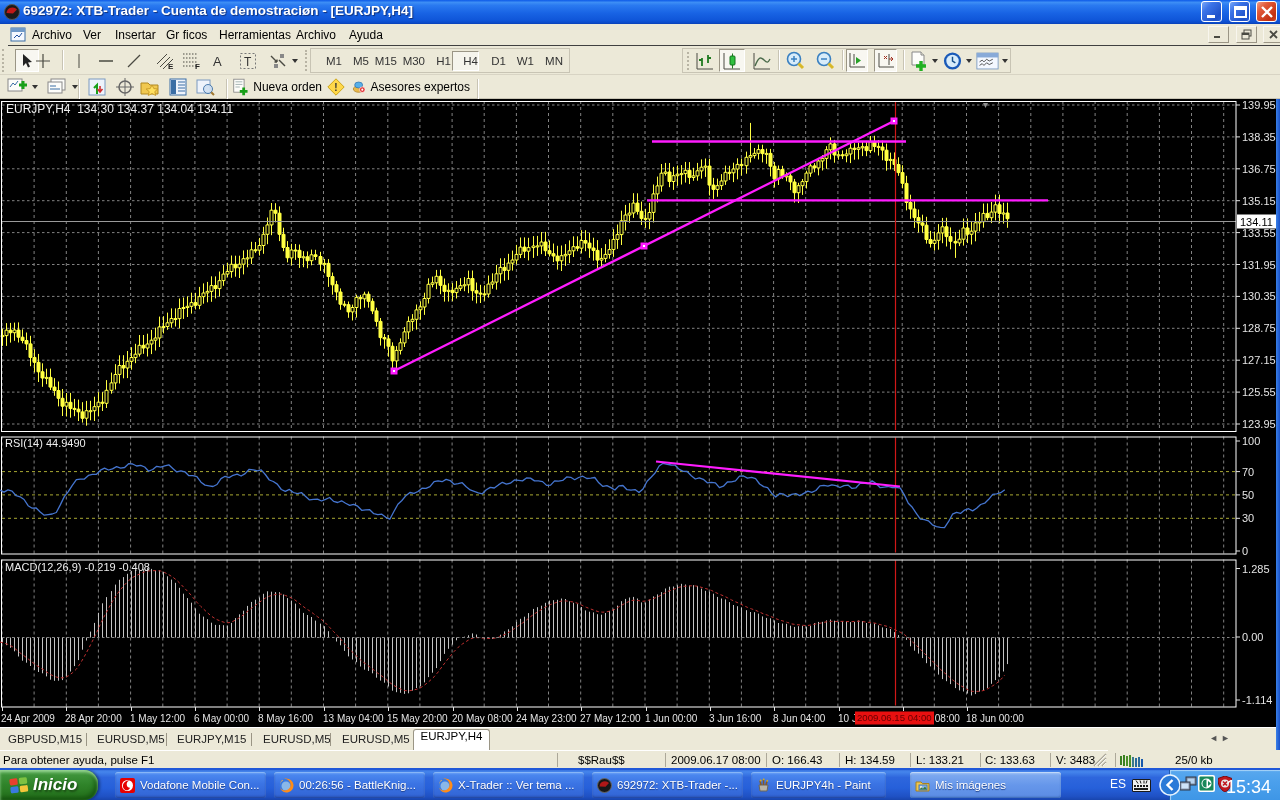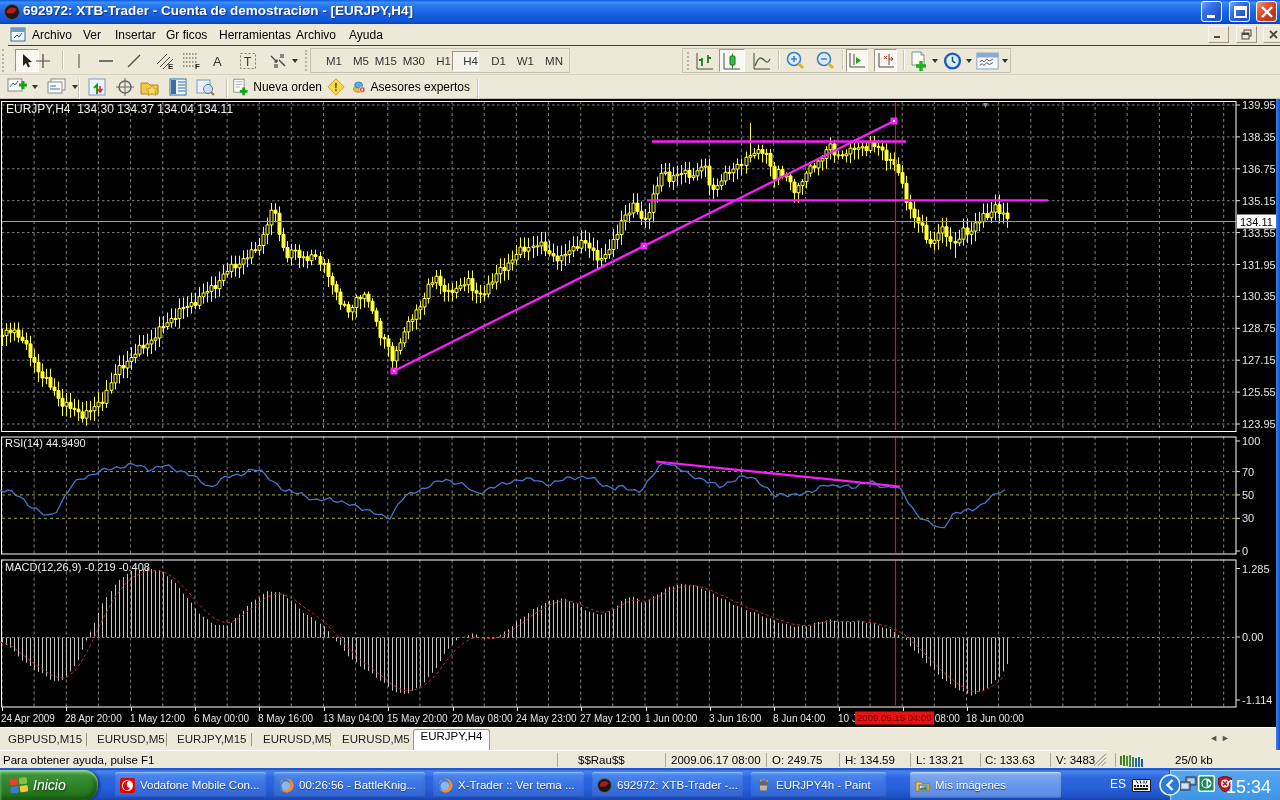--- a/index.html
+++ b/index.html
@@ -45,21 +45,21 @@
 .st{position:absolute;top:3px;font-size:11.5px;color:#000;white-space:nowrap}
 .stsep{position:absolute;top:2px;height:14px;border-left:1px solid #aca899}
 .blueline{position:absolute;left:0;top:768px;width:1280px;height:2px;background:#2058d8}
 
 .taskbar{position:absolute;left:0;top:770px;width:1280px;height:30px;
  background:linear-gradient(180deg,#3873e0 0%,#4585ec 6%,#2e66dd 25%,#2660da 60%,#1f51c4 88%,#1845ae 100%)}
 .startbtn{position:absolute;left:0;top:0;width:98px;height:30px;border-radius:0 14px 14px 0;
  background:linear-gradient(180deg,#5aab56 0%,#3d9239 18%,#2f8329 50%,#27751f 82%,#1d6316 100%);
  box-shadow:inset 0 2px 3px #9ad896, inset -3px -2px 5px #14530e, 2px 0 3px rgba(0,0,0,.4);
  display:flex;align-items:center}
-.starttxt{color:#fff;font-size:14px;font-weight:normal;font-style:italic;text-shadow:1px 2px 2px #1a4a14}
+.starttxt{color:#fff;font-size:17px;font-weight:bold;font-style:italic;text-shadow:1px 2px 2px #1a4a14}
 .taskbtn{position:absolute;top:2px;height:26px;border-radius:3px;
  background:linear-gradient(180deg,#68a1f8 0%,#4a86ee 12%,#3b74e4 45%,#3468d8 85%,#2e5dc8 100%);
  box-shadow:inset 0 1px 1px #8cbaf8, inset 0 -1px 2px #23459a;
  display:flex;align-items:center;padding-left:5px;overflow:hidden}
 .taskbtn.lite{background:linear-gradient(180deg,#9cc0f6 0%,#7ba7ef 14%,#6697ea 50%,#5b8ce4 100%);
  box-shadow:inset 0 1px 1px #c6dcfa, inset 0 -1px 2px #3a66b0}
 .tbl{color:#fff;font-size:11.5px;margin-left:5px;white-space:nowrap;text-shadow:0 1px 1px #1a3a80}
 .traydark{position:absolute;left:1100px;top:0;width:69px;height:30px}
 .es{position:absolute;left:10px;top:7px;color:#fff;font-size:12px}
 .traylite{position:absolute;left:1169px;top:0;width:111px;height:30px;
@@ -474,21 +474,21 @@
 <span class="stsep" style="left:557px"></span>
 <span class="stsep" style="left:665px"></span>
 <span class="stsep" style="left:766px"></span>
 <span class="stsep" style="left:839px"></span>
 <span class="stsep" style="left:910px"></span>
 <span class="stsep" style="left:980px"></span>
 <span class="stsep" style="left:1050px"></span>
 <span class="stsep" style="left:1115px"></span>
 <span class="st" style="left:578px">$$Rau$$</span>
 <span class="st" style="left:671px">2009.06.17 08:00</span>
-<span class="st" style="left:772px">O: 249.75</span>
+<span class="st" style="left:772px">O: 166.43</span>
 <span class="st" style="left:845px">H: 134.59</span>
 <span class="st" style="left:916px">L: 133.21</span>
 <span class="st" style="left:985px">C: 133.63</span>
 <span class="st" style="left:1056px">V: 3483</span>
 <svg style="position:absolute;left:1120px;top:4px" width="26" height="13" viewBox="0 0 26 13">
       <g>
       <rect x="0" y="1" width="2" height="9" fill="#3a8020"></rect>
       <rect x="3" y="0" width="2" height="11" fill="#3a8020"></rect>
       <rect x="6" y="1" width="2" height="10" fill="#4a9028"></rect>
       <rect x="9" y="0" width="2" height="12" fill="#4a9028"></rect>

